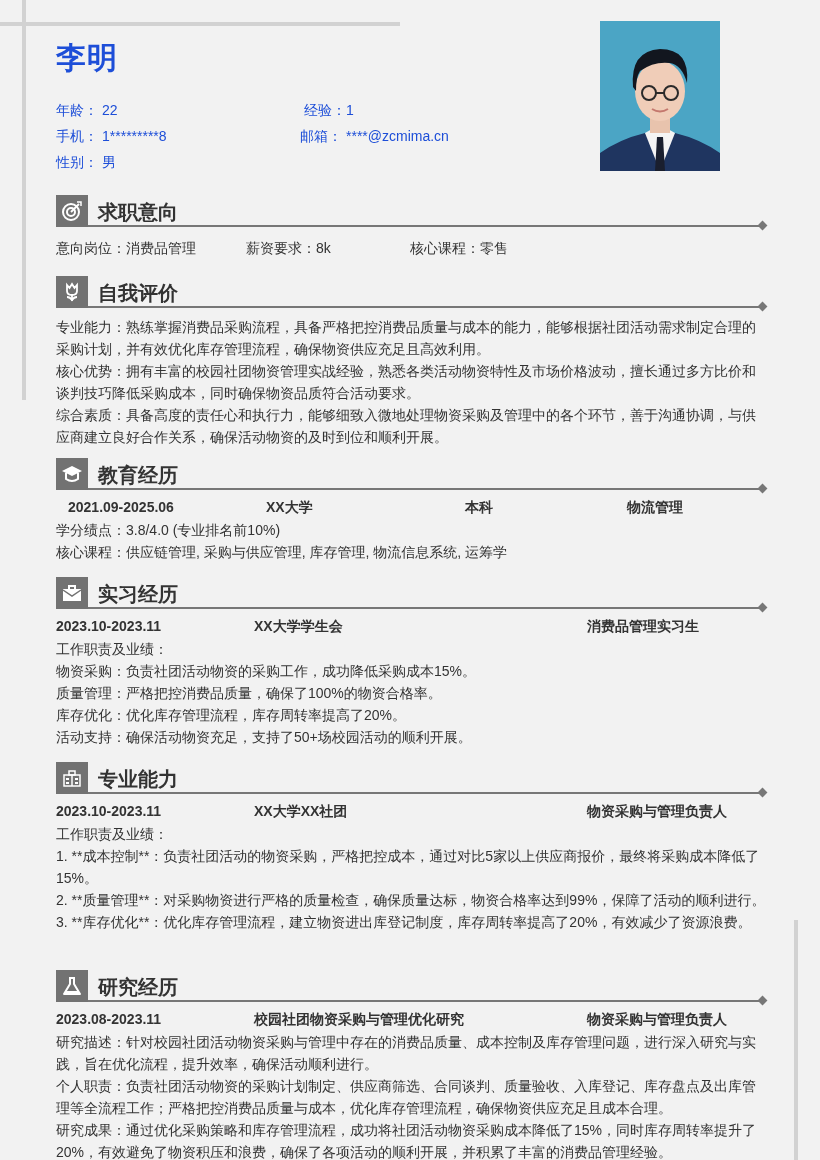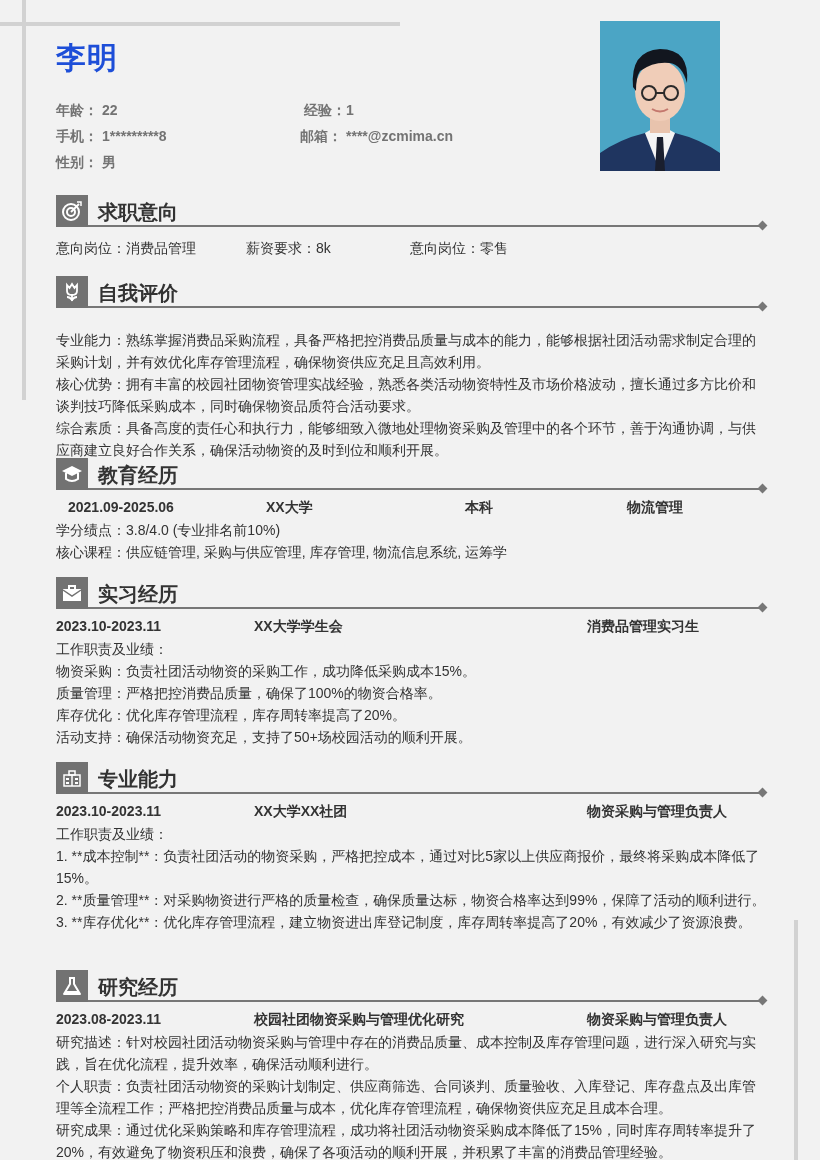--- a/index.html
+++ b/index.html
@@ -8,21 +8,21 @@
     background: #f2f2f2;
     font-family: "Liberation Sans", "DejaVu Sans", sans-serif;
     color: #333;
     position: relative;
   }
   .deco-vline-left { position: absolute; left: 22px; top: 0; width: 4px; height: 400px; background: #d2d2d2; }
   .deco-hline-top { position: absolute; left: 0; top: 22px; width: 400px; height: 4px; background: #d2d2d2; }
   .deco-vline-right { position: absolute; left: 794px; top: 920px; width: 4px; height: 240px; background: #d2d2d2; }
 
   .name { position: absolute; left: 56px; top: 38px; font-size: 30px; font-weight: bold; color: #1d4ed8; letter-spacing: 1px; }
-  .info-row { position: absolute; font-size: 14px; font-weight: bold; color: #737373; }
+  .info-row { position: absolute; font-size: 14px; font-weight: normal; color: #1d4ed8; }
   .info-row .lbl { display: inline-block; width: 46px; }
 
   .photo { position: absolute; left: 600px; top: 21px; width: 120px; height: 150px; background: #4aa3c3; overflow: hidden; }
 
   .section { position: absolute; left: 56px; width: 710px; }
   .sec-head { position: relative; height: 32px; }
   .sec-icon { position: absolute; left: 0; top: 0; width: 32px; height: 32px; background: #727272; display: flex; align-items: center; justify-content: center; }
   .sec-title { position: absolute; left: 42px; top: 4px; font-size: 20px; font-weight: bold; color: #333; }
   .sec-line { position: absolute; left: 32px; right: 4px; top: 30px; height: 2px; background: #777; }
   .sec-diamond { position: absolute; right: 0; top: 27px; width: 7px; height: 7px; background: #777; transform: rotate(45deg); }
@@ -82,38 +82,38 @@
           <path d="M16 2 L20 2 L20 6" fill="none" stroke="#fff" stroke-width="1.5"></path>
         </svg>
     </div>
     <div class="sec-title">求职意向</div>
     <div class="sec-line"></div>
     <div class="sec-diamond"></div>
   </div>
   <div class="body-text" style="position:relative; height:24px; margin-top:10px;">
     <span style="position:absolute; left:0;">意向岗位：消费品管理</span>
     <span style="position:absolute; left:190px;">薪资要求：8k</span>
-    <span style="position:absolute; left:354px;">意向岗位：零售</span>
+    <span style="position:absolute; left:354px;">核心课程：零售</span>
   </div>
 </div>
 
 <div class="section" style="top:276px;">
   <div class="sec-head">
     <div class="sec-icon">
       <svg width="22" height="22" viewBox="0 0 22 22">
           <path d="M6 4 L8.5 7 L11 3 L13.5 7 L16 4 L16 10 Q16 14 11 14 Q6 14 6 10 Z" fill="none" stroke="#fff" stroke-width="1.8"></path>
           <line x1="11" y1="14" x2="11" y2="20" stroke="#fff" stroke-width="1.8"></line>
           <path d="M6 16 Q9 16 11 19 Q13 16 16 16" fill="none" stroke="#fff" stroke-width="1.8"></path>
         </svg>
     </div>
     <div class="sec-title">自我评价</div>
     <div class="sec-line"></div>
     <div class="sec-diamond"></div>
   </div>
-  <div class="body-text" style="margin-top:21px; width:712px;">
+  <div class="body-text" style="margin-top:8px; width:712px;">
     <p>专业能力：熟练掌握消费品采购流程，具备严格把控消费品质量与成本的能力，能够根据社团活动需求制定合理的采购计划，并有效优化库存管理流程，确保物资供应充足且高效利用。</p>
     <p>核心优势：拥有丰富的校园社团物资管理实战经验，熟悉各类活动物资特性及市场价格波动，擅长通过多方比价和谈判技巧降低采购成本，同时确保物资品质符合活动要求。</p>
     <p>综合素质：具备高度的责任心和执行力，能够细致入微地处理物资采购及管理中的各个环节，善于沟通协调，与供应商建立良好合作关系，确保活动物资的及时到位和顺利开展。</p>
   </div>
 </div>
 
 <div class="section" style="top:458px;">
   <div class="sec-head">
     <div class="sec-icon">
       <svg width="22" height="22" viewBox="0 0 22 22">

